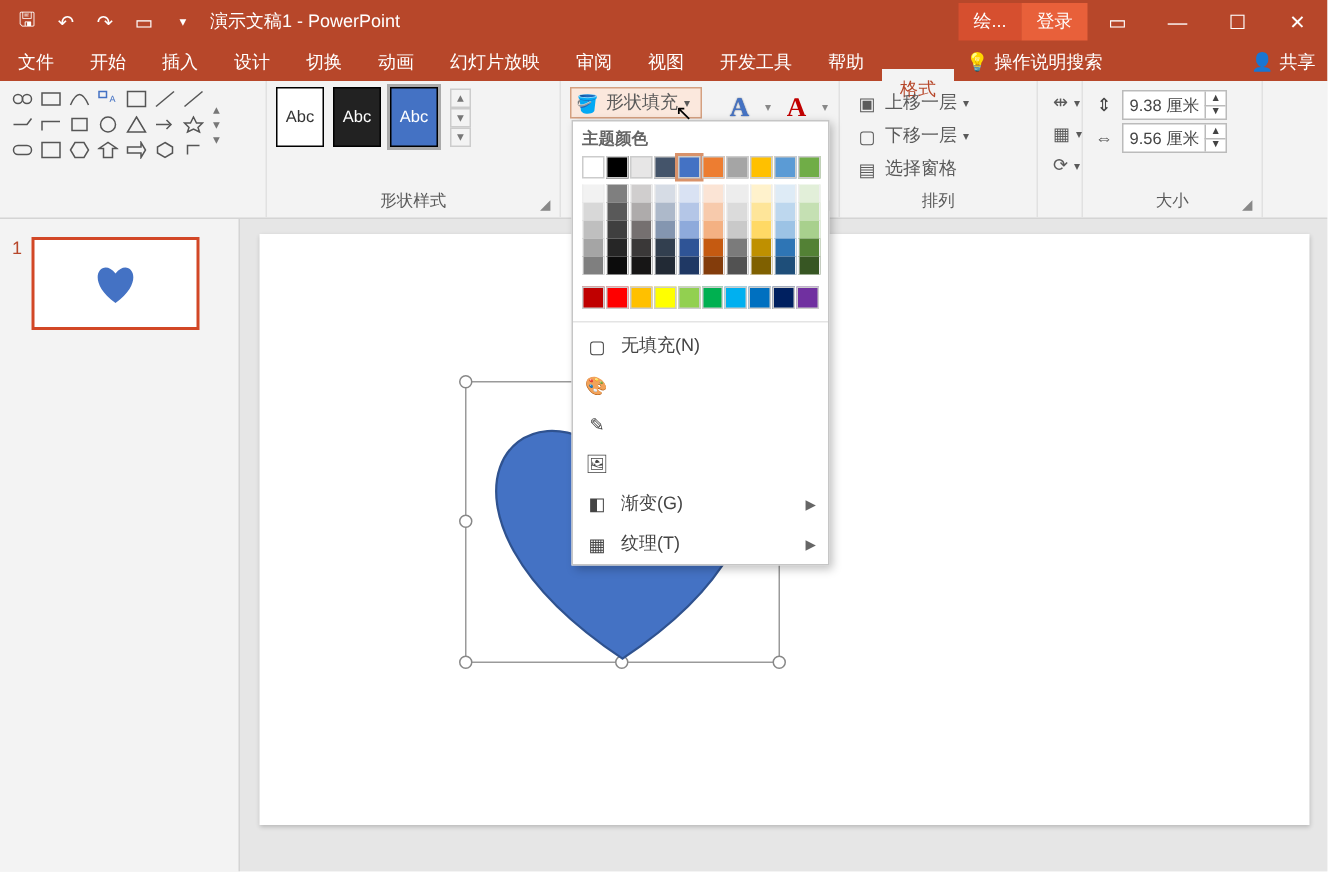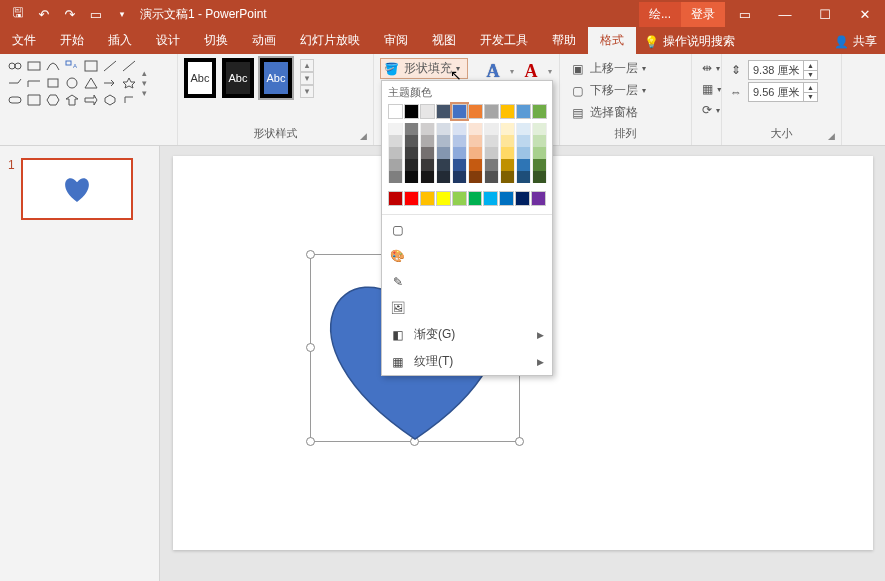--- a/index.html
+++ b/index.html
@@ -6,36 +6,36 @@
 body { background: #f3f3f3; font-size: 12px; color: #444; width: 885px; height: 581px; overflow: hidden; position: relative; }
 .titlebar { background: #b7472a; height: 28px; display: flex; align-items: center; color: #fff; }
 .titlebar .qat { display: flex; gap: 10px; padding: 0 10px; align-items: center; }
 .titlebar .qat .qicon { width: 16px; height: 16px; display: flex; align-items: center; justify-content: center; font-size: 13px; }
 .titlebar .title { flex: 1; text-align: left; font-size: 12px; }
 .titlebar .right { display: flex; align-items: center; }
 .titlebar .right .btn { padding: 4px 10px; font-size: 12px; }
 .titlebar .right .btn.context { background: #d64f2f; }
 .titlebar .right .btn.login { background: #e8603a; }
 .titlebar .right .winbtn { width: 40px; text-align: center; font-size: 13px; }
-.tabs { background: #b7472a; height: 26px; display: flex; align-items: flex-end; color: #fff; }
+.tabs { background: #b7472a; height: 26px; display: flex; align-items: center; color: #fff; }
 .tabs .tab { padding: 5px 12px; font-size: 12px; cursor: pointer; }
 .tabs .tab.active { background: #f3f3f3; color: #b7472a; margin-top: 36px; }
 .tabs .spacer { flex: 1; }
 .tabs .help { display: flex; align-items: center; gap: 4px; padding: 4px 8px; }
 .ribbon { background: #f3f3f3; border-bottom: 1px solid #d4d4d4; height: 92px; display: flex; }
 .ribbon-group { border-right: 1px solid #e1e1e1; padding: 4px 6px 2px; display: flex; flex-direction: column; justify-content: space-between; }
 .ribbon-group .glabel { text-align: center; font-size: 11px; color: #5a5a5a; padding: 2px 0; position: relative; }
 .ribbon-group .glabel .launcher { position: absolute; right: 0; bottom: 2px; font-size: 9px; color: #888; }
 .shapes-grid { display: grid; grid-template-columns: repeat(7, 18px); grid-auto-rows: 16px; gap: 1px; }
 .shapes-grid .sh { width: 18px; height: 16px; border: 1px solid transparent; display: flex; align-items: center; justify-content: center; }
 .shapes-grid .sh svg { width: 14px; height: 12px; }
 .shapes-wrap { display: flex; }
 .shapes-side { display: flex; flex-direction: column; justify-content: center; margin-left: 4px; color: #777; }
 .styles-row { display: flex; gap: 6px; align-items: center; }
-.style-box { width: 32px; height: 40px; border: 4px solid #000000; display: flex; align-items: center; justify-content: center; font-size: 11px; text-align: right; }
+.style-box { width: 32px; height: 40px; border: 1px solid #000000; display: flex; align-items: center; justify-content: center; font-size: 11px; text-align: right; }
 .style-box.sel { outline: 2px solid #aaa; outline-offset: 0px; }
 .style-box.b1 { background: #fff; color: #333; }
 .style-box.b2 { background: #222; color: #fff; }
 .style-box.b3 { background: #4472c4; color: #fff; }
 .styles-nav { display: flex; flex-direction: column; margin-left: 2px; color: #777; font-size: 9px; }
 .styles-nav div { border: 1px solid #ccc; width: 14px; height: 13px; display:flex; align-items:center; justify-content:center; }
 .ribbon-btn { display: flex; align-items: center; gap: 4px; padding: 2px 4px; font-size: 12px; color: #5a5a5a; white-space: nowrap; }
 .ribbon-btn.hover { border: 1px solid #d4a080; background: #fbe8dd; padding: 1px 3px; }
 .wordart-row { display: flex; gap: 4px; align-items: center; }
 .wa { width: 26px; height: 26px; display:flex; align-items:center; justify-content:center; font-size: 18px; font-weight: bold; font-family: "Times New Roman"; }
@@ -52,21 +52,21 @@
 .thumb-slide { width: 112px; height: 62px; background: #fff; border: 2px solid #d24726; display:flex; align-items:center; justify-content:center; }
 .slide-area { flex: 1; position: relative; display: flex; align-items: flex-start; justify-content: center; padding-top: 10px; }
 .slide { width: 700px; height: 394px; background: #fff; box-shadow: 0 1px 3px rgba(0,0,0,.2); position: relative; }
 .shape-heart { position: absolute; left: 316px; top: 260px; width: 198px; height: 180px; }
 .shape-heart svg { width: 100%; height: 100%; }
 .sel-box { position: absolute; left: 310px; top: 254px; width: 210px; height: 188px; border: 1px solid #9a9a9a; }
 .sel-handle { position: absolute; width: 9px; height: 9px; background: #fff; border: 1px solid #888; border-radius: 50%; }
 .sel-rot { position: absolute; width: 11px; height: 11px; background: #fff; border: 1px solid #888; border-radius: 50%; left: 50%; top: -22px; transform: translateX(-50%); }
 .sel-rot::before { content:""; position:absolute; left:50%; top:11px; width:1px; height:10px; background:#888; }
 .dropdown { position: absolute; left: 381px; top: 80px; width: 172px; background: #fff; border: 1px solid #c6c6c6; box-shadow: 2px 2px 6px rgba(0,0,0,.25); z-index: 50; }
-.dd-section-label { padding: 4px 6px 2px; font-size: 11px; color: #666; }
+.dd-section-label { padding: 4px 6px 2px; font-size: 11px; color: #666; font-weight: bold; }
 .color-grid { display: grid; grid-template-columns: repeat(10, 15px); gap: 1px 1px; padding: 2px 6px 4px; }
 .color-cell { width: 15px; height: 15px; border: 1px solid #ccc; }
 .color-cell.sel { outline: 2px solid #d9926a; outline-offset: 0; }
 .shade-grid { display: grid; grid-template-columns: repeat(10, 15px); gap: 0 1px; padding: 0 6px 6px; }
 .shade-cell { width: 15px; height: 12px; border-left: 1px solid #eee; border-right: 1px solid #eee; }
 .std-row { display: flex; gap: 1px; padding: 2px 6px 6px; }
 .std-cell { width: 15px; height: 15px; border: 1px solid #ccc; }
 .dd-item { display: flex; align-items: center; gap: 8px; padding: 5px 8px; font-size: 12px; }
 .dd-item .itxt { flex: 1; }
 .dd-item .arrow { font-size: 9px; color: #666; }
@@ -447,20 +447,21 @@
       <div class="std-cell" style="background: rgb(146, 208, 80);"></div>
       <div class="std-cell" style="background: rgb(0, 176, 80);"></div>
       <div class="std-cell" style="background: rgb(0, 176, 240);"></div>
       <div class="std-cell" style="background: rgb(0, 112, 192);"></div>
       <div class="std-cell" style="background: rgb(0, 32, 96);"></div>
       <div class="std-cell" style="background: rgb(112, 48, 160);"></div>
     </div>
   <div class="dd-sep"></div>
   <div class="dd-item">
       <span class="dd-icon">▢</span>
+      <span class="itxt">无填充(N)</span>
     </div>
   <div class="dd-item">
       <span class="dd-icon">🎨</span>
     </div>
   <div class="dd-item">
       <span class="dd-icon">✎</span>
     </div>
   <div class="dd-item">
       <span class="dd-icon">🖼</span>
     </div>

